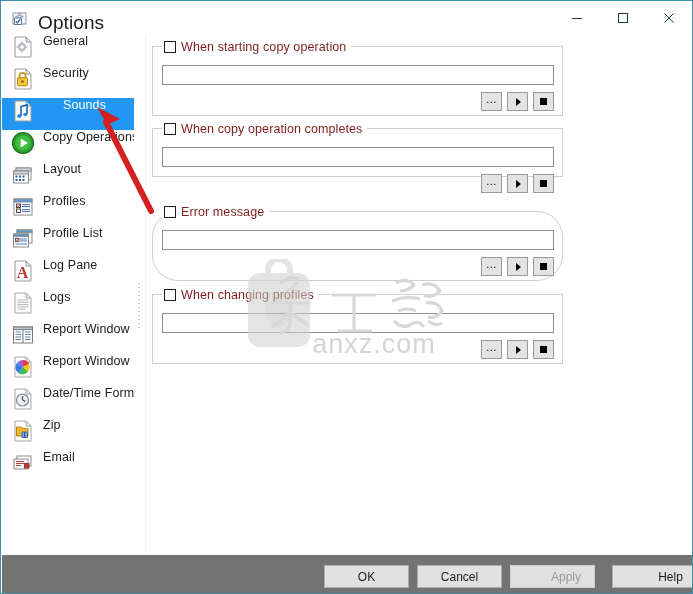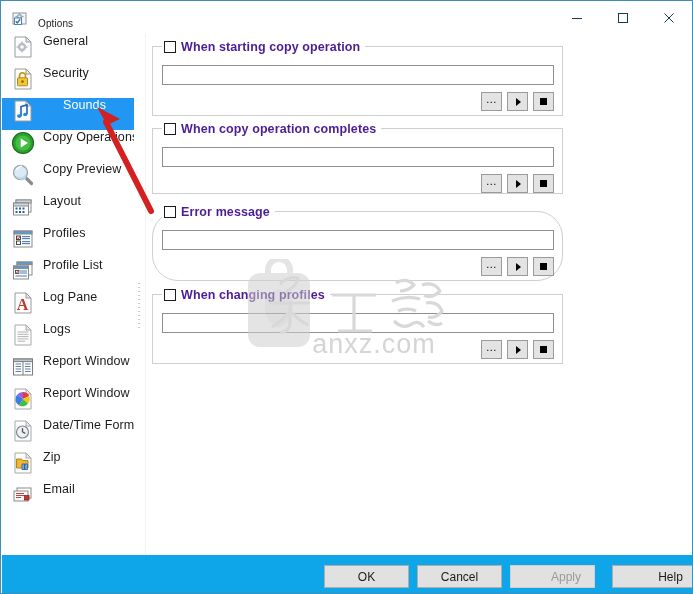--- a/index.html
+++ b/index.html
@@ -32,21 +32,21 @@
   }
   #title-icon {
     width: 20px;
     height: 20px;
     margin-left: 9px;
     margin-right: 8px;
     position: relative;
     flex: 0 0 auto;
   }
   #title-text {
-    font-size: 10px;
+    font-size: 19px;
     color: #1b1b1b;
     letter-spacing: 0.1px;
     margin-top: 11px;
   }
   .win-btns {
     position: absolute;
     right: 0; top: 0;
     height: 33px;
     display: flex;
   }
@@ -155,22 +155,22 @@
     width: 12px;
     height: 12px;
     border: 1px solid #1b1b1b;
     background: #ffffff;
     margin-right: 5px;
     flex: 0 0 auto;
     box-sizing: border-box;
   }
   .gb-label {
     font-size: 12.5px;
-    font-weight: bold;
-    color: #4c1d95;
+    font-weight: normal;
+    color: #7f1d1d;
     white-space: nowrap;
     letter-spacing: 0.1px;
   }
   .gb-input {
     position: absolute;
     left: 9px;
     top: 18px;
     width: 392px;
     height: 20px;
     box-sizing: border-box;
@@ -208,21 +208,21 @@
   }
   .sq { width: 7px; height: 7px; background: #000; }
 
   
   #buttonbar {
     position: absolute;
     left: 1px;
     top: 554px;
     width: 690px;
     height: 38px;
-    background: #0ea5e9;
+    background: #737373;
   }
   .big-btn {
     position: absolute;
     top: 10px;
     width: 85px;
     height: 23px;
     box-sizing: border-box;
     border: 1px solid #adadad;
     background: #e1e1e1;
     font-size: 12px;
@@ -348,31 +348,20 @@
       <span class="nav-icon">
         <svg width="26" height="26" viewBox="0 0 26 26">
           <circle cx="13" cy="13" r="10.5" fill="#2e9e2e" stroke="#1d6b1d" stroke-width="1.2"></circle>
           <circle cx="13" cy="13" r="7.6" fill="#41bf41"></circle>
           <path d="M10.7 8.6 L18 13 L10.7 17.4 Z" fill="#ffffff"></path>
         </svg>
       </span>
       <span class="nav-label">Copy Operations</span>
     </div>
 
-    <div class="nav-item">
-      <span class="nav-icon">
-        <svg width="26" height="26" viewBox="0 0 26 26">
-          <line x1="14" y1="14" x2="21.5" y2="21.5" stroke="#8a8a8a" stroke-width="3.2" stroke-linecap="round"></line>
-          <circle cx="10.5" cy="10.5" r="7" fill="#dbeaf4" stroke="#9aa9b4" stroke-width="1.4"></circle>
-          <path d="M5.5 13.5 A7 7 0 0 0 16 12 L16 17 A7 7 0 0 1 5.5 13.5 Z" fill="#bcd4e6" opacity="0.8"></path>
-          <path d="M6.5 7.5 A7 7 0 0 1 12 4.2" fill="none" stroke="#ffffff" stroke-width="1.6"></path>
-        </svg>
-      </span>
-      <span class="nav-label">Copy Preview</span>
-    </div>
 
     <div class="nav-item">
       <span class="nav-icon">
         <svg width="26" height="26" viewBox="0 0 26 26">
           <rect x="6" y="6" width="15" height="12" fill="#ffffff" stroke="#8a8a8a" stroke-width="1"></rect>
           <rect x="6" y="6" width="15" height="3" fill="#cfd8de" stroke="#8a8a8a" stroke-width="1"></rect>
           <rect x="3.5" y="9" width="15" height="12" fill="#ffffff" stroke="#8a8a8a" stroke-width="1"></rect>
           <rect x="3.5" y="9" width="15" height="3" fill="#cfd8de" stroke="#8a8a8a" stroke-width="1"></rect>
           <g fill="#2a5fa8" font-size="4">
             <rect x="5.5" y="13.5" width="2" height="2"></rect>
@@ -551,21 +540,21 @@
           </div>
         <div class="sm-btn">
             <span class="tri"></span>
           </div>
         <div class="sm-btn">
             <span class="sq"></span>
           </div>
       </div>
     </div>
 
-    <div class="groupbox" style="top:94px;height:66px;">
+    <div class="groupbox" style="top:94px;height:49px;">
       <div class="gb-title">
         <span class="gb-check"></span>
         <span class="gb-label">When copy operation completes</span>
       </div>
       <div class="gb-input"></div>
       <div class="gb-btnrow">
         <div class="sm-btn">
             <span class="dots">...</span>
           </div>
         <div class="sm-btn">

